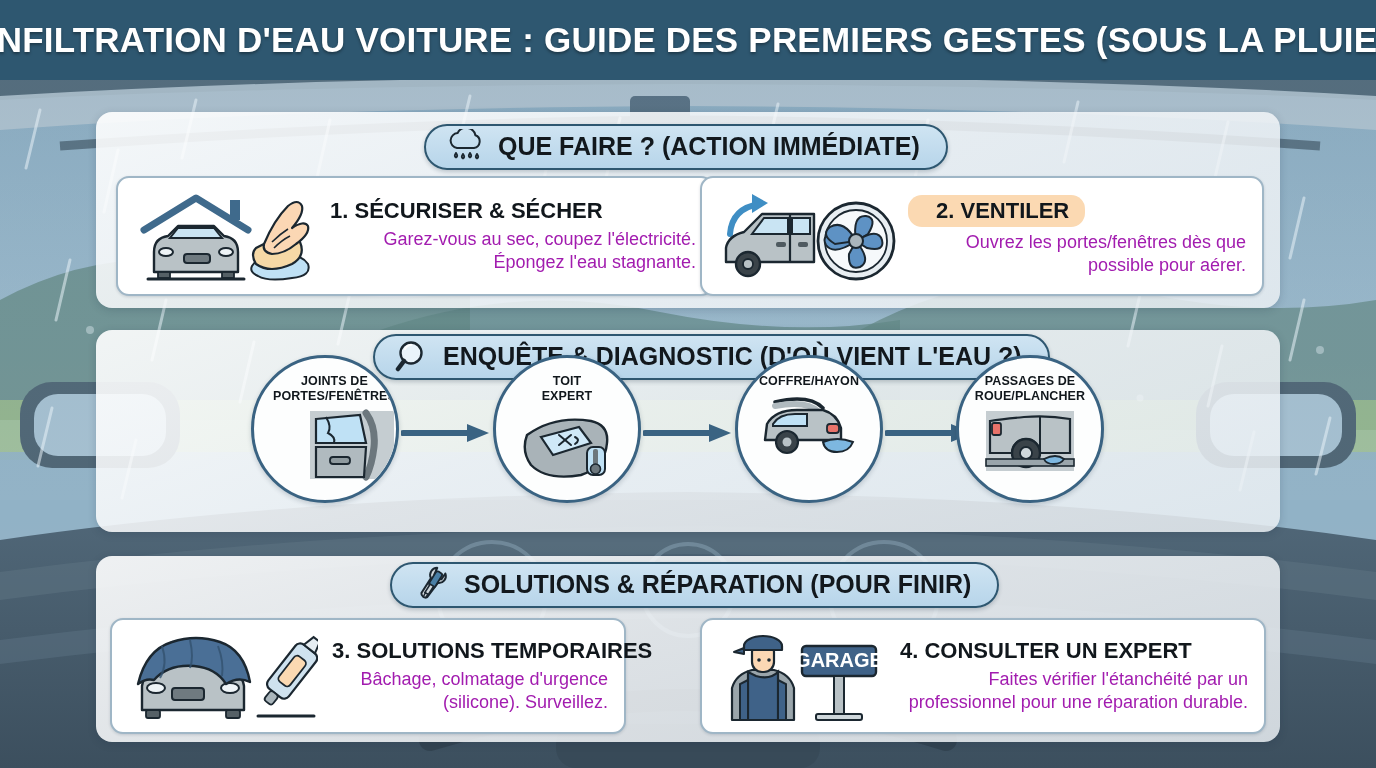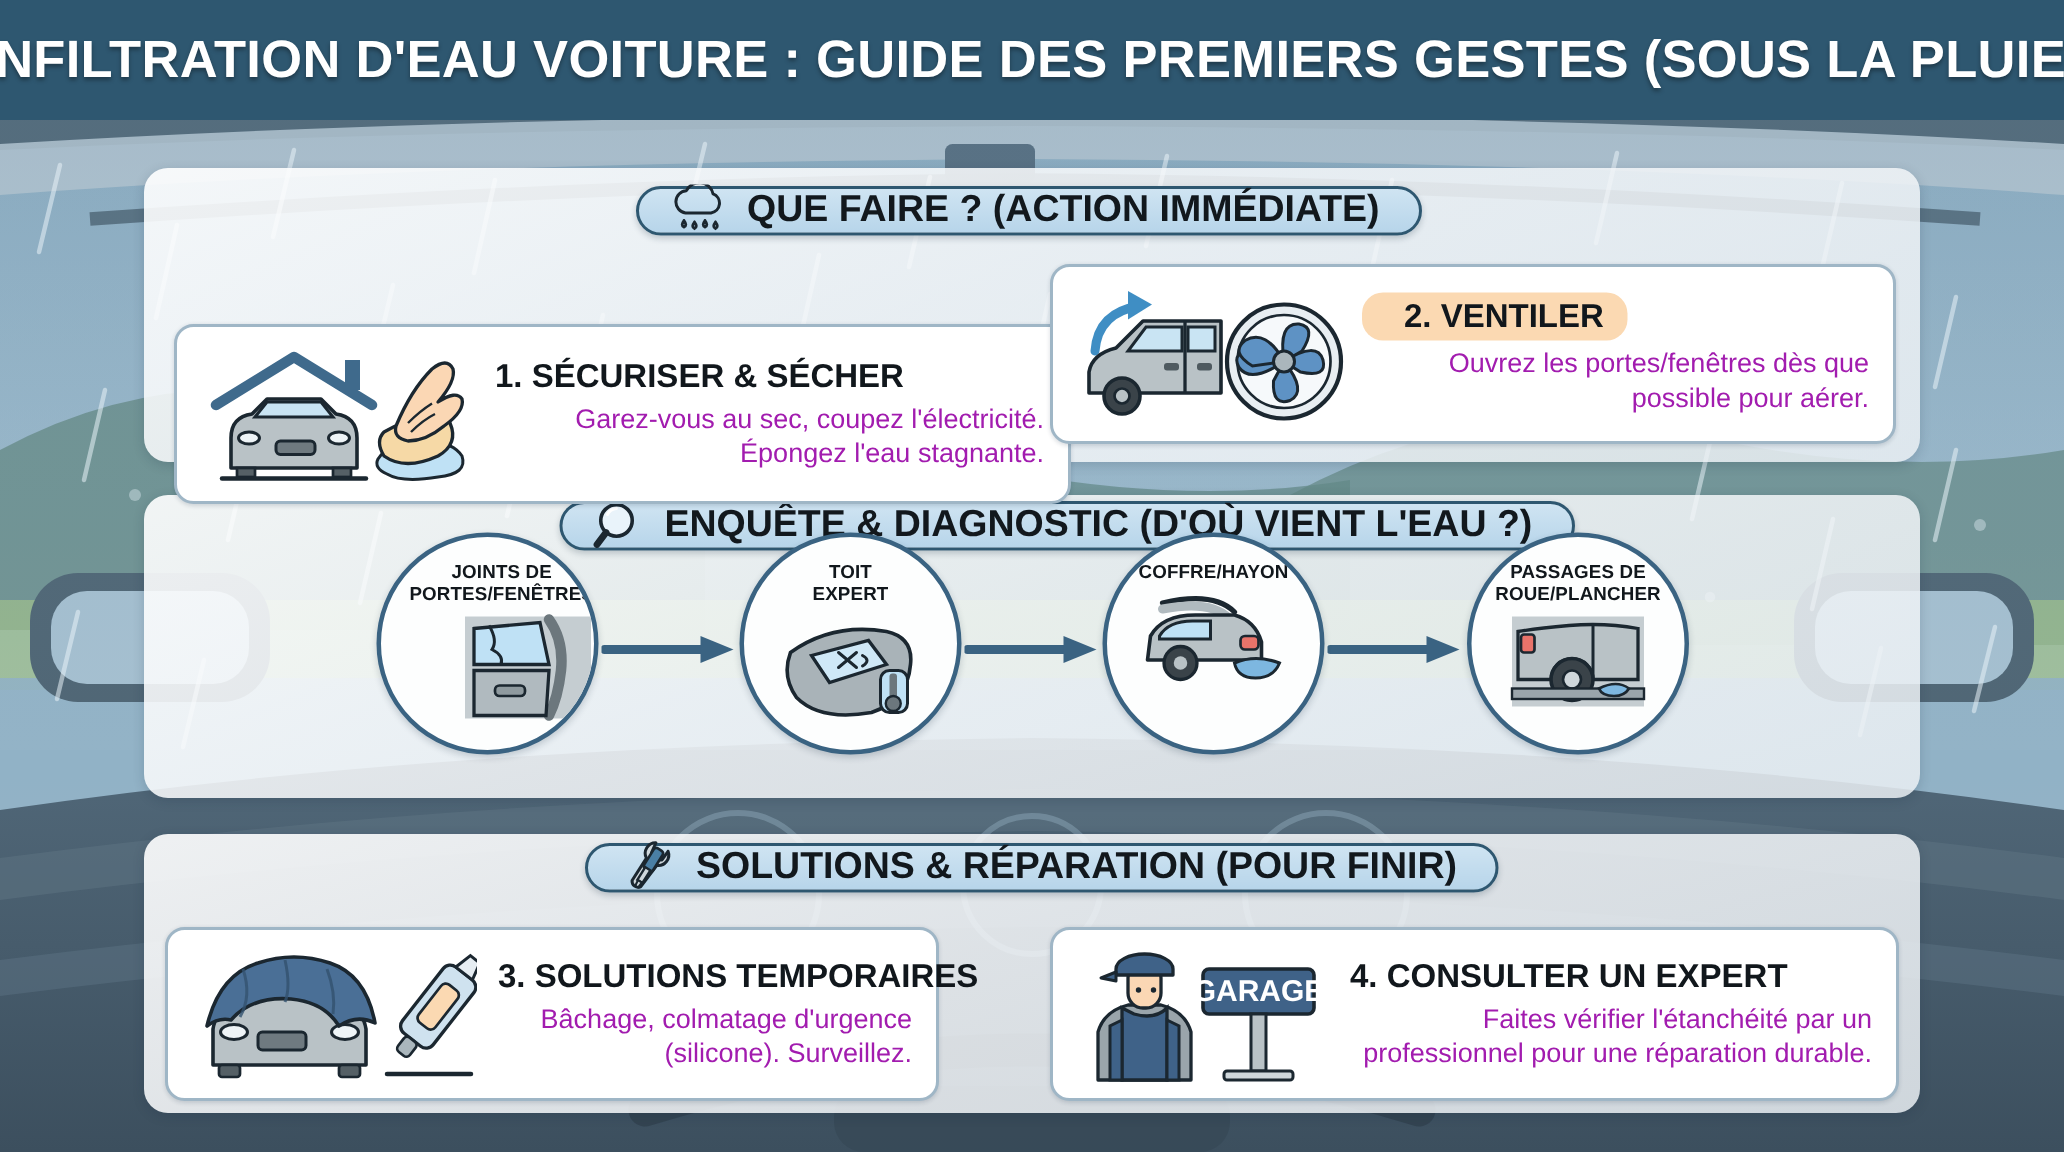--- a/index.html
+++ b/index.html
@@ -49,21 +49,21 @@
 
   
   .pill {
     position:absolute;
     z-index: 6;
     display:flex; align-items:center; gap:12px;
     background: linear-gradient(180deg, #cfe4f2 0%, #b7d5ea 100%);
     border: 2.5px solid #2e5770;
     border-radius: 26px;
     padding: 6px 26px 8px 20px;
-    height: 33px;
+    height: 46px;
     box-shadow: 0 2px 4px rgba(20,40,60,0.22);
   }
   .pill-label {
     font-size: 25px; font-weight: bold; color: #12181d;
     white-space: nowrap; line-height: 1;
   }
   #pill-1 { left:424px; top:124px; }
   #pill-2 { left:373px; top:334px; }
   #pill-3 { left:390px; top:562px; }
   .pill-icon { flex: 0 0 auto; display:block; }
@@ -89,21 +89,21 @@
     display:inline-block;
     background: #fbd9b2;
     border-radius: 14px;
     padding: 3px 16px 4px 28px;
     margin-left: -4px;
   }
   .card-desc {
     font-size: 18px; color:#a21caf; line-height:1.28;text-align:right;
   }
 
-  #card-1 { left:116px; top:176px; width:598px; height:120px;margin-top:40px; }
+  #card-1 { left:116px; top:176px; width:598px; height:120px; }
   #card-2 { left:700px; top:176px; width:564px; height:120px; }
   #card-3 { left:110px; top:618px; width:516px; height:116px; }
   #card-4 { left:700px; top:618px; width:566px; height:116px; }
 
   
   #flow { position:absolute; left:96px; top:330px; width:1184px; height:202px; z-index:7; }
   .node {
     position:absolute;
     width: 148px; height: 148px;
     border-radius: 50%;
@@ -116,21 +116,21 @@
   }
   .node-label {
     font-size: 12.5px; font-weight: bold; color:#11171c;
     text-align:center; line-height:1.18; letter-spacing:0.1px;
     white-space: pre-line;
   }
   .node-art { margin-top: 5px; display:block; }
   #node-0 { left:155px; top:25px;align-items:flex-end; }
   #node-1 { left:397px; top:25px; }
   #node-2 { left:639px; top:25px; }
-  #node-3 { left:882px; top:25px; }
+  #node-3 { left:860px; top:25px; }
   .arrow { position:absolute; top:92px; }
 </style>
 </head>
 <body>
 
 <div id="stage">
 
   <div id="bg">
     <svg viewBox="0 0 1376 768" xmlns="http://www.w3.org/2000/svg">
       <defs>

